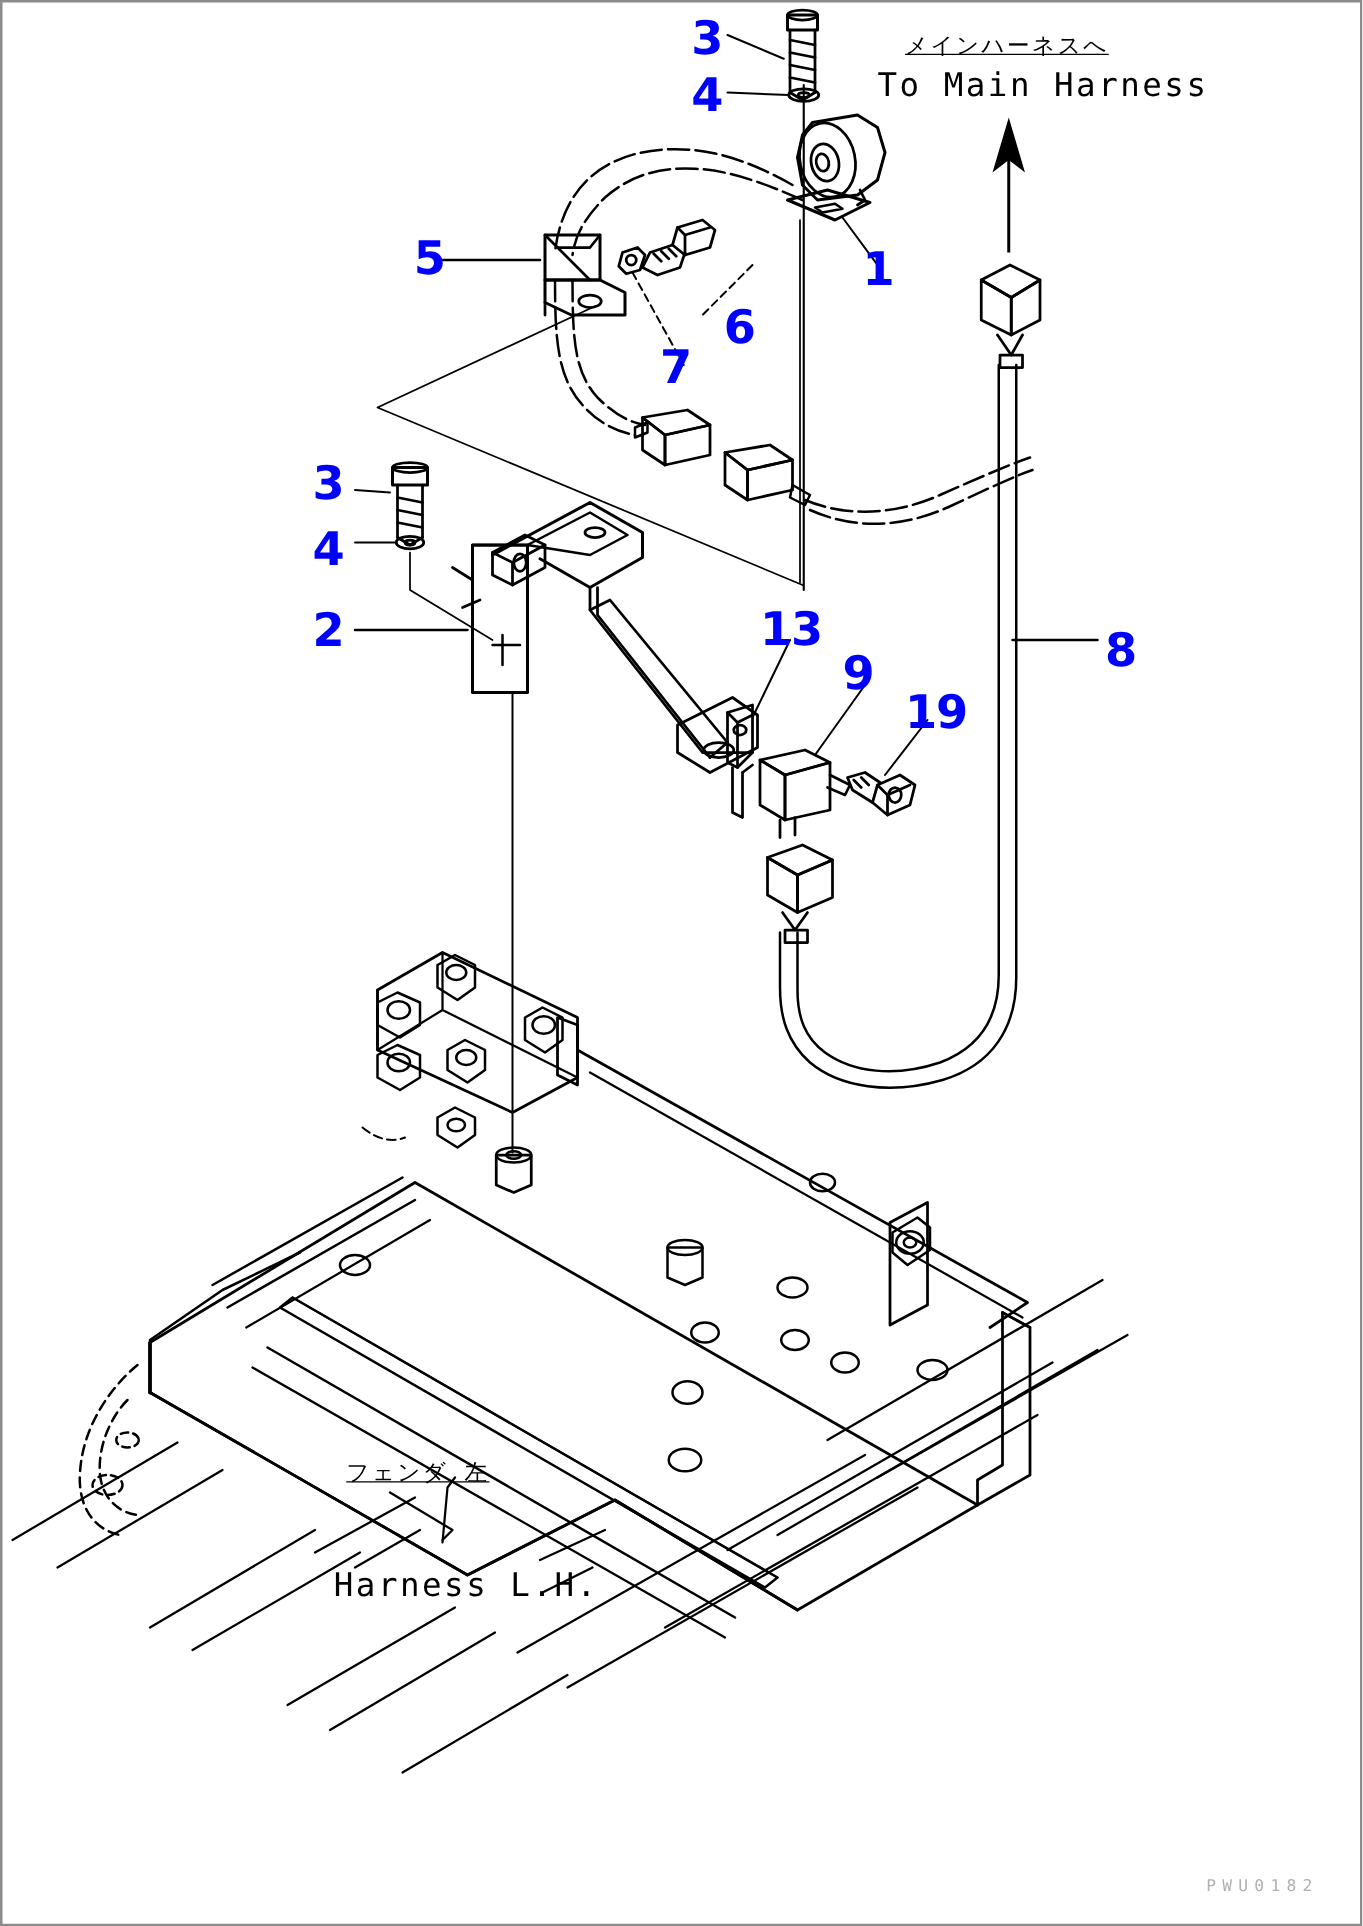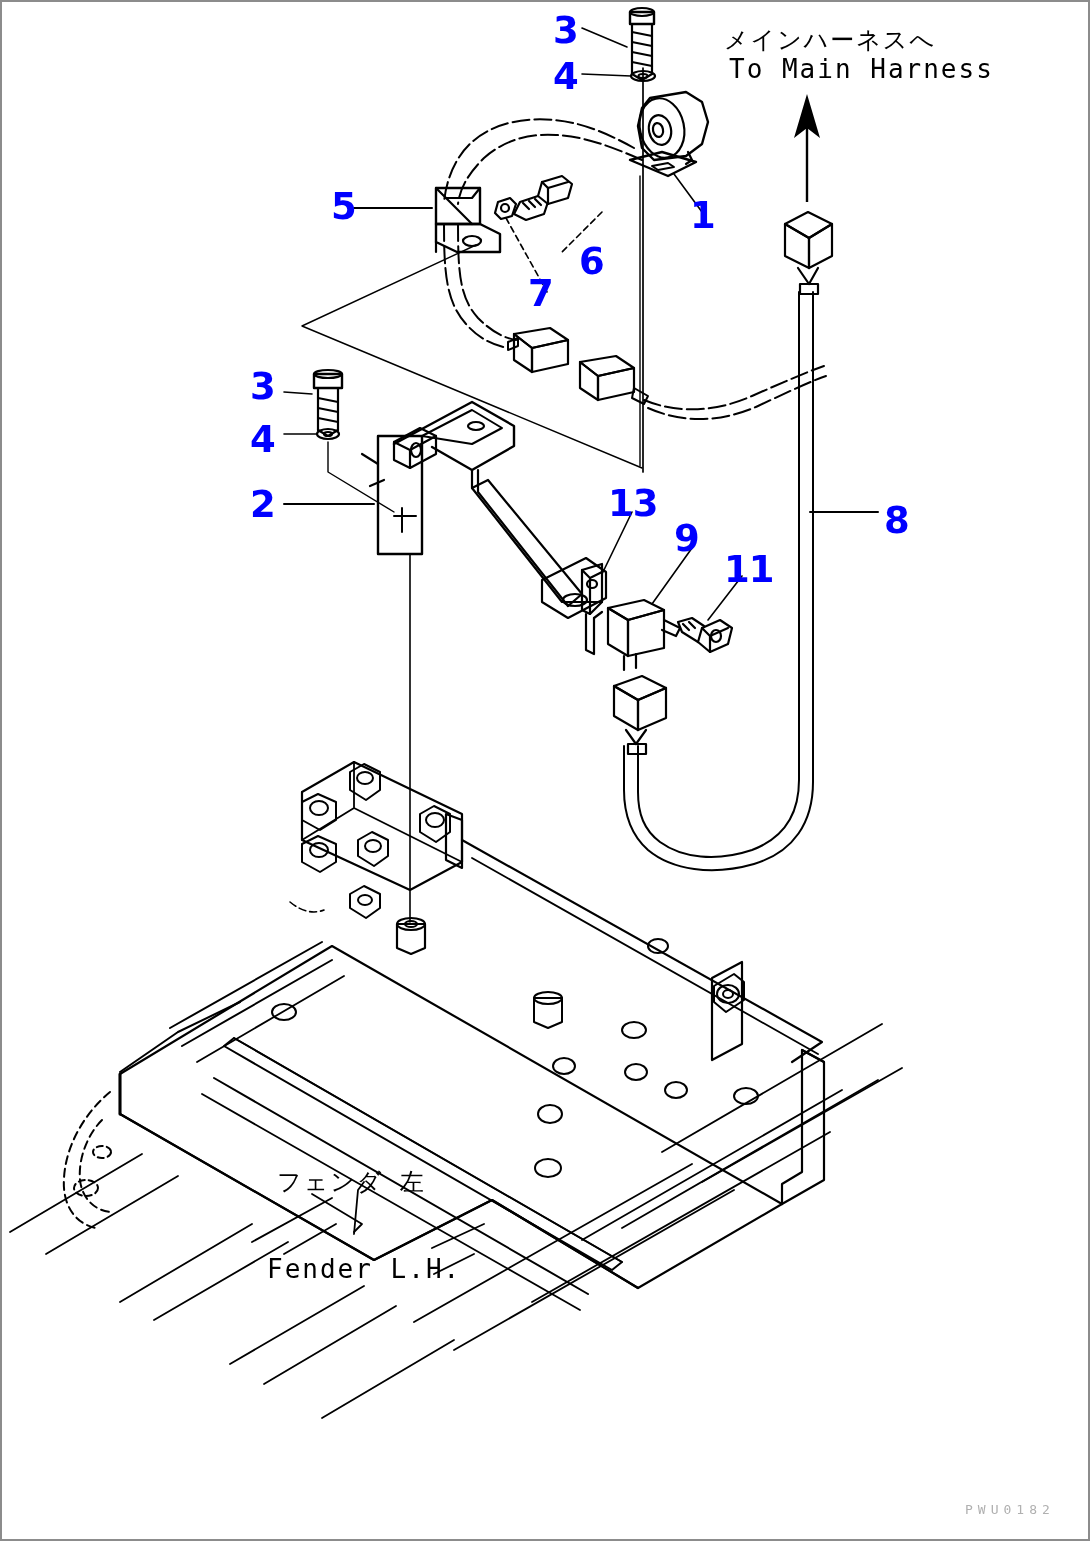--- a/index.html
+++ b/index.html
@@ -30,23 +30,24 @@
     font-weight: bold;
     font-size: 37px;
     line-height: 1;
     letter-spacing: -1px;
     user-select: none;
   }
   .jp-label {
     position: absolute;
     color: #000000;
     font-family: "DejaVu Sans Mono", monospace;
-    font-size: 24px;
+    font-size: 18px;
     letter-spacing: 2px;
     white-space: nowrap;
+    text-decoration: underline;
   }
   .en-label {
     position: absolute;
     color: #000000;
     font-family: "DejaVu Sans Mono", monospace;
     font-size: 26px;
     letter-spacing: 2px;
     white-space: nowrap;
   }
   .code-label {
@@ -345,24 +346,24 @@
   <div class="callout" style="left:551px; top:56px;">4</div>
   <div class="callout" style="left:688px; top:195px;">1</div>
   <div class="callout" style="left:329px; top:186px;">5</div>
   <div class="callout" style="left:577px; top:241px;">6</div>
   <div class="callout" style="left:526px; top:273px;">7</div>
   <div class="callout" style="left:248px; top:366px;">3</div>
   <div class="callout" style="left:248px; top:419px;">4</div>
   <div class="callout" style="left:248px; top:484px;">2</div>
   <div class="callout" style="left:606px; top:483px;">13</div>
   <div class="callout" style="left:672px; top:518px;">9</div>
-  <div class="callout" style="left:722px; top:549px;">11</div>
+  <div class="callout" style="left:722px; top:549px;">19</div>
   <div class="callout" style="left:882px; top:500px;">8</div>
 
   <div class="jp-label" style="left:722px; top:22px;">メインハーネスへ</div>
-  <div class="en-label" style="left:700px; top:52px;margin-left:27px;">To Main Harness</div>
+  <div class="en-label" style="left:700px; top:52px;">To Main Harness</div>
 
   <div class="jp-label" style="left:275px; top:1164px;">フェンダ 左</div>
-  <div class="en-label" style="left:265px; top:1252px;">Fender L.H.</div>
+  <div class="en-label" style="left:265px; top:1252px;">Harness L.H.</div>
 
   <div class="code-label" style="left:963px; top:1500px;">PWU0182</div>
 
 </div>
 
 </body></html>

